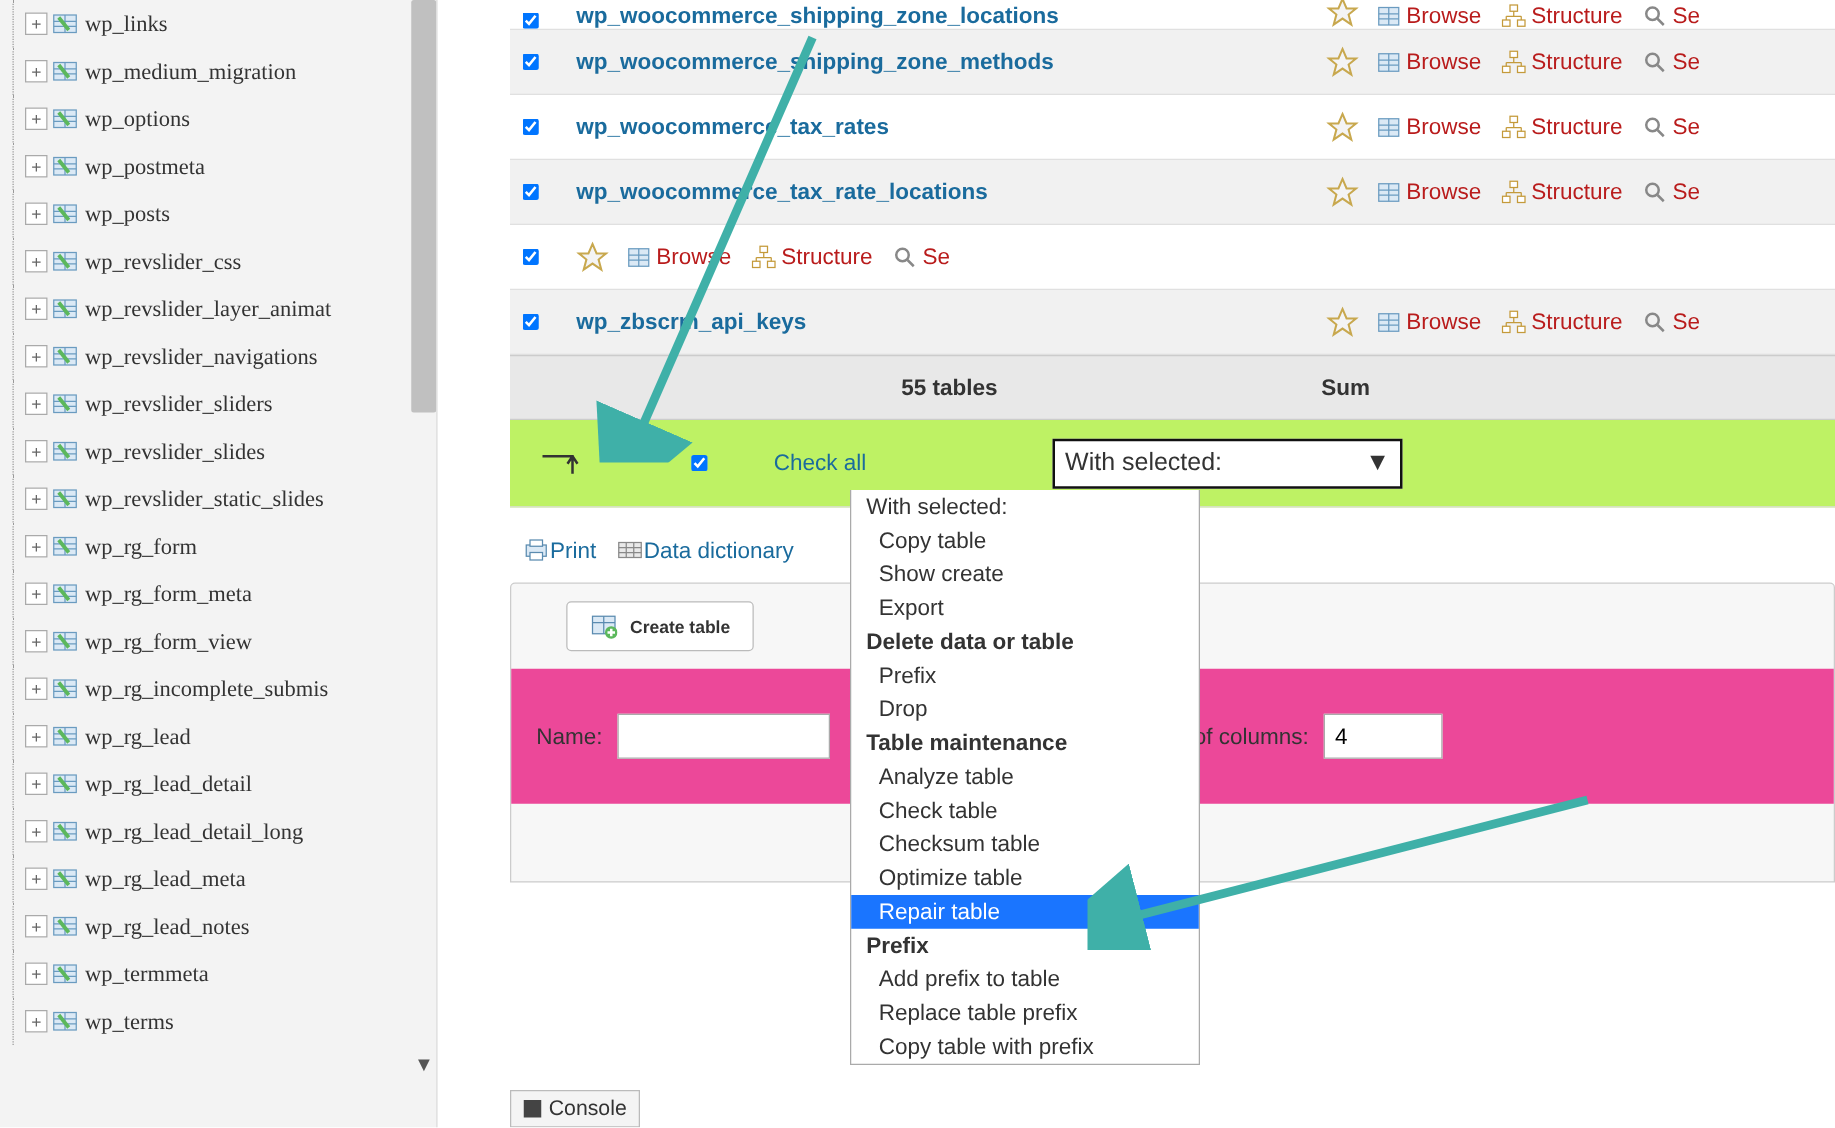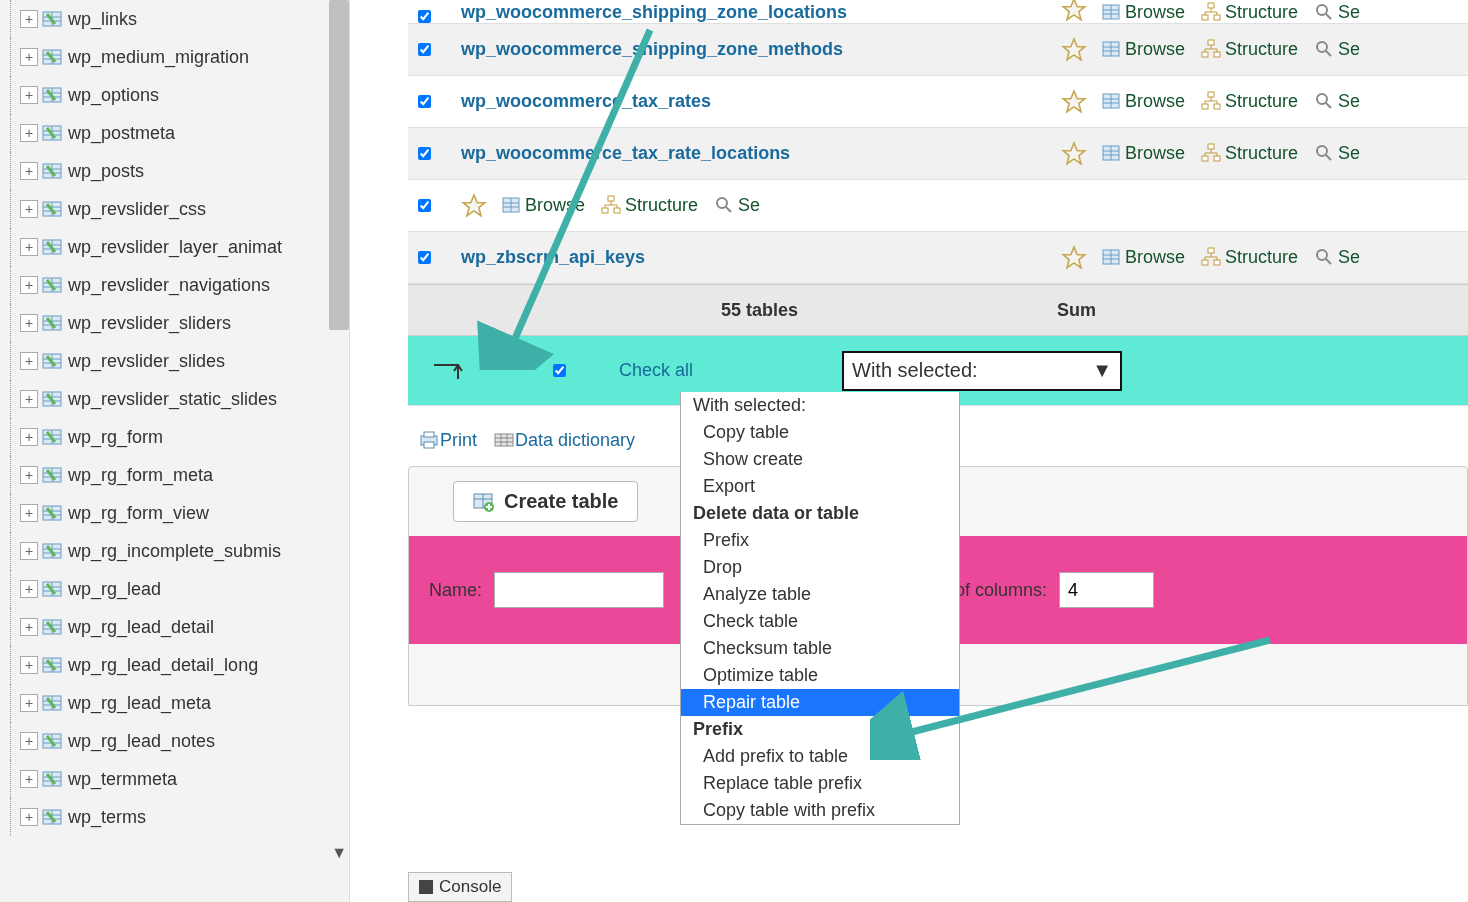--- a/index.html
+++ b/index.html
@@ -3,48 +3,48 @@
 <meta charset="utf-8">
 <style>
 * { box-sizing: border-box; margin: 0; padding: 0; }
 body { font-family: Arial, sans-serif; font-size: 18px; color: #333; background: #fff; overflow: hidden; width: 1468px; height: 902px; position: relative; }
 .sidebar { position: absolute; left: 0; top: 0; width: 350px; height: 100%; background: #f3f3f3; border-right: 1px solid #ddd; padding-left: 10px; overflow: hidden; }
 .tree-item { display: flex; align-items: center; height: 38px; white-space: nowrap; }
 .tree-item .vline { border-left: 1px dotted #999; height: 38px; width: 10px; }
 .expand-btn { width: 18px; height: 18px; border: 1px solid #aaa; background: #fff; display: flex; align-items: center; justify-content: center; font-size: 14px; color: #666; margin-right: 4px; line-height: 1; cursor: pointer; }
 .table-icon { width: 20px; height: 18px; margin-right: 6px; position: relative; }
 .table-icon svg { width: 20px; height: 18px; }
-.tree-label { color: #333; cursor: pointer; }
+.tree-label { color: #333; cursor: pointer; font-family: Liberation Serif, serif; }
 .scroll-thumb { position: absolute; right: 0; top: 0; width: 20px; height: 330px; background: #c0c0c0; border-radius: 2px; }
 .scroll-arrow { position: absolute; right: 2px; bottom: 40px; font-size: 16px; color: #555; cursor: pointer; }
 .main { position: absolute; left: 408px; top: 0; right: 0; height: 100%; overflow: hidden; }
 .table-row { display: flex; align-items: center; height: 52px; border-bottom: 1px solid #e0e0e0; padding-left: 10px; }
 .table-row.alt { background: #f1f1f1; }
 .table-row input[type=checkbox] { margin-right: 30px; }
 .table-name { color: #1a6b9d; font-weight: bold; flex: 0 0 600px; cursor: pointer; }
 .star { width: 26px; height: 26px; margin-right: 14px; cursor: pointer; }
-.action { display: flex; color: #14532d; margin-right: 16px; cursor: pointer; white-space: nowrap; }
+.action { display: flex; align-items: center; color: #b91c1c; margin-right: 16px; cursor: pointer; white-space: nowrap; }
 .action svg, .action .ico { width: 20px; height: 20px; margin-right: 4px; }
 .footer-row { display: flex; align-items: center; height: 52px; padding-left: 10px; background: #e8e8e8; border-top: 1px solid #ccc; border-bottom: 1px solid #ccc; }
 .footer-row .tcount { font-weight: bold; margin-left: 44px; flex: 0 0 595px; text-align: center; }
 .footer-row .sum { font-weight: bold; }
-.checkall-row { display: flex; align-items: center; height: 70px; padding-left: 20px; background: #5eead4; border-bottom: 1px solid #ddd; gap: 39px; }
+.checkall-row { display: flex; align-items: center; height: 70px; padding-left: 20px; background: #bef264; border-bottom: 1px solid #ddd; gap: 39px; }
 .checkall-row .arrow-up { font-size: 22px; margin-right: 50px; }
 .checkall-row input[type=checkbox] { margin-right: 14px; }
 .checkall-row .lbl { color: #1a6b9d; margin-right: 110px; cursor: pointer; }
 .select-box { border: 2px solid #111; height: 40px; width: 280px; padding: 4px 8px; font-size: 20px; background: #fff; display: flex; align-items: center; justify-content: space-between; cursor: pointer; }
 .dropdown { position: absolute; left: 680px; top: 392px; width: 280px; background: #fff; border-left: 1px solid #aaa; border-right: 1px solid #aaa; border-bottom: 1px solid #aaa; z-index: 50; }
 .dropdown .opt { padding: 3px 8px 3px 22px; cursor: pointer; }
 .dropdown .opt.plain { padding-left: 12px; }
 .dropdown .hdr { font-weight: bold; padding: 3px 8px 3px 12px; }
 .dropdown .opt.hl { background: #1a75ff; color: #fff; }
 .links-row { display: flex; align-items: center; height: 50px; padding-left: 10px; padding-top: 18px; }
 .links-row .lnk { display: flex; align-items: center; color: #1a6b9d; margin-right: 16px; cursor: pointer; }
 .create-section { background: #f7f7f7; border: 1px solid #ccc; margin: 10px 0 0 0; padding: 0; height: 240px; border-top-left-radius: 4px; border-top-right-radius: 4px; }
-.create-btn { background: #fff; border: 1px solid #bbb; border-radius: 4px; padding: 8px 18px; font-weight: bold; font-size: 20px; display: inline-flex; align-items: center; margin: 14px 0 0 44px; cursor: pointer; }
+.create-btn { background: #fff; border: 1px solid #bbb; border-radius: 4px; padding: 8px 18px; font-weight: bold; font-size: 14px; display: inline-flex; align-items: center; margin: 14px 0 0 44px; cursor: pointer; }
 .create-btn svg { margin-right: 10px; }
 .form-row { display: flex; align-items: center; padding: 36px 20px; background: #ec4899; margin-top: 14px; }
 .form-row label { margin-right: 12px; }
 .form-row input[type=text] { border: 1px solid #aaa; height: 36px; padding: 4px 8px; font-size: 18px; }
 .name-input { width: 170px; margin-right: 270px; }
 .cols-input { width: 95px; }
 .console-btn { position: absolute; bottom: 0; left: 0; background: #f4f4f4; border: 1px solid #bbb; padding: 4px 10px; font-size: 17px; display: flex; align-items: center; cursor: pointer; }
 .console-btn .sq { width: 14px; height: 14px; background: #444; margin-right: 6px; }
 svg.arrow-anno { position: absolute; pointer-events: none; z-index: 100; }
 </style>
@@ -597,20 +597,21 @@
 </div>
 
 <div class="dropdown" id="dropdown">
     <div class="opt plain">With selected:</div>
     <div class="opt">Copy table</div>
     <div class="opt">Show create</div>
     <div class="opt">Export</div>
     <div class="hdr">Delete data or table</div>
     <div class="opt">Prefix</div>
     <div class="opt">Drop</div>
+    <div class="hdr">Table maintenance</div>
     <div class="opt">Analyze table</div>
     <div class="opt">Check table</div>
     <div class="opt">Checksum table</div>
     <div class="opt">Optimize table</div>
     <div class="opt hl">Repair table</div>
     <div class="hdr">Prefix</div>
     <div class="opt">Add prefix to table</div>
     <div class="opt">Replace table prefix</div>
     <div class="opt">Copy table with prefix</div>
   </div>

